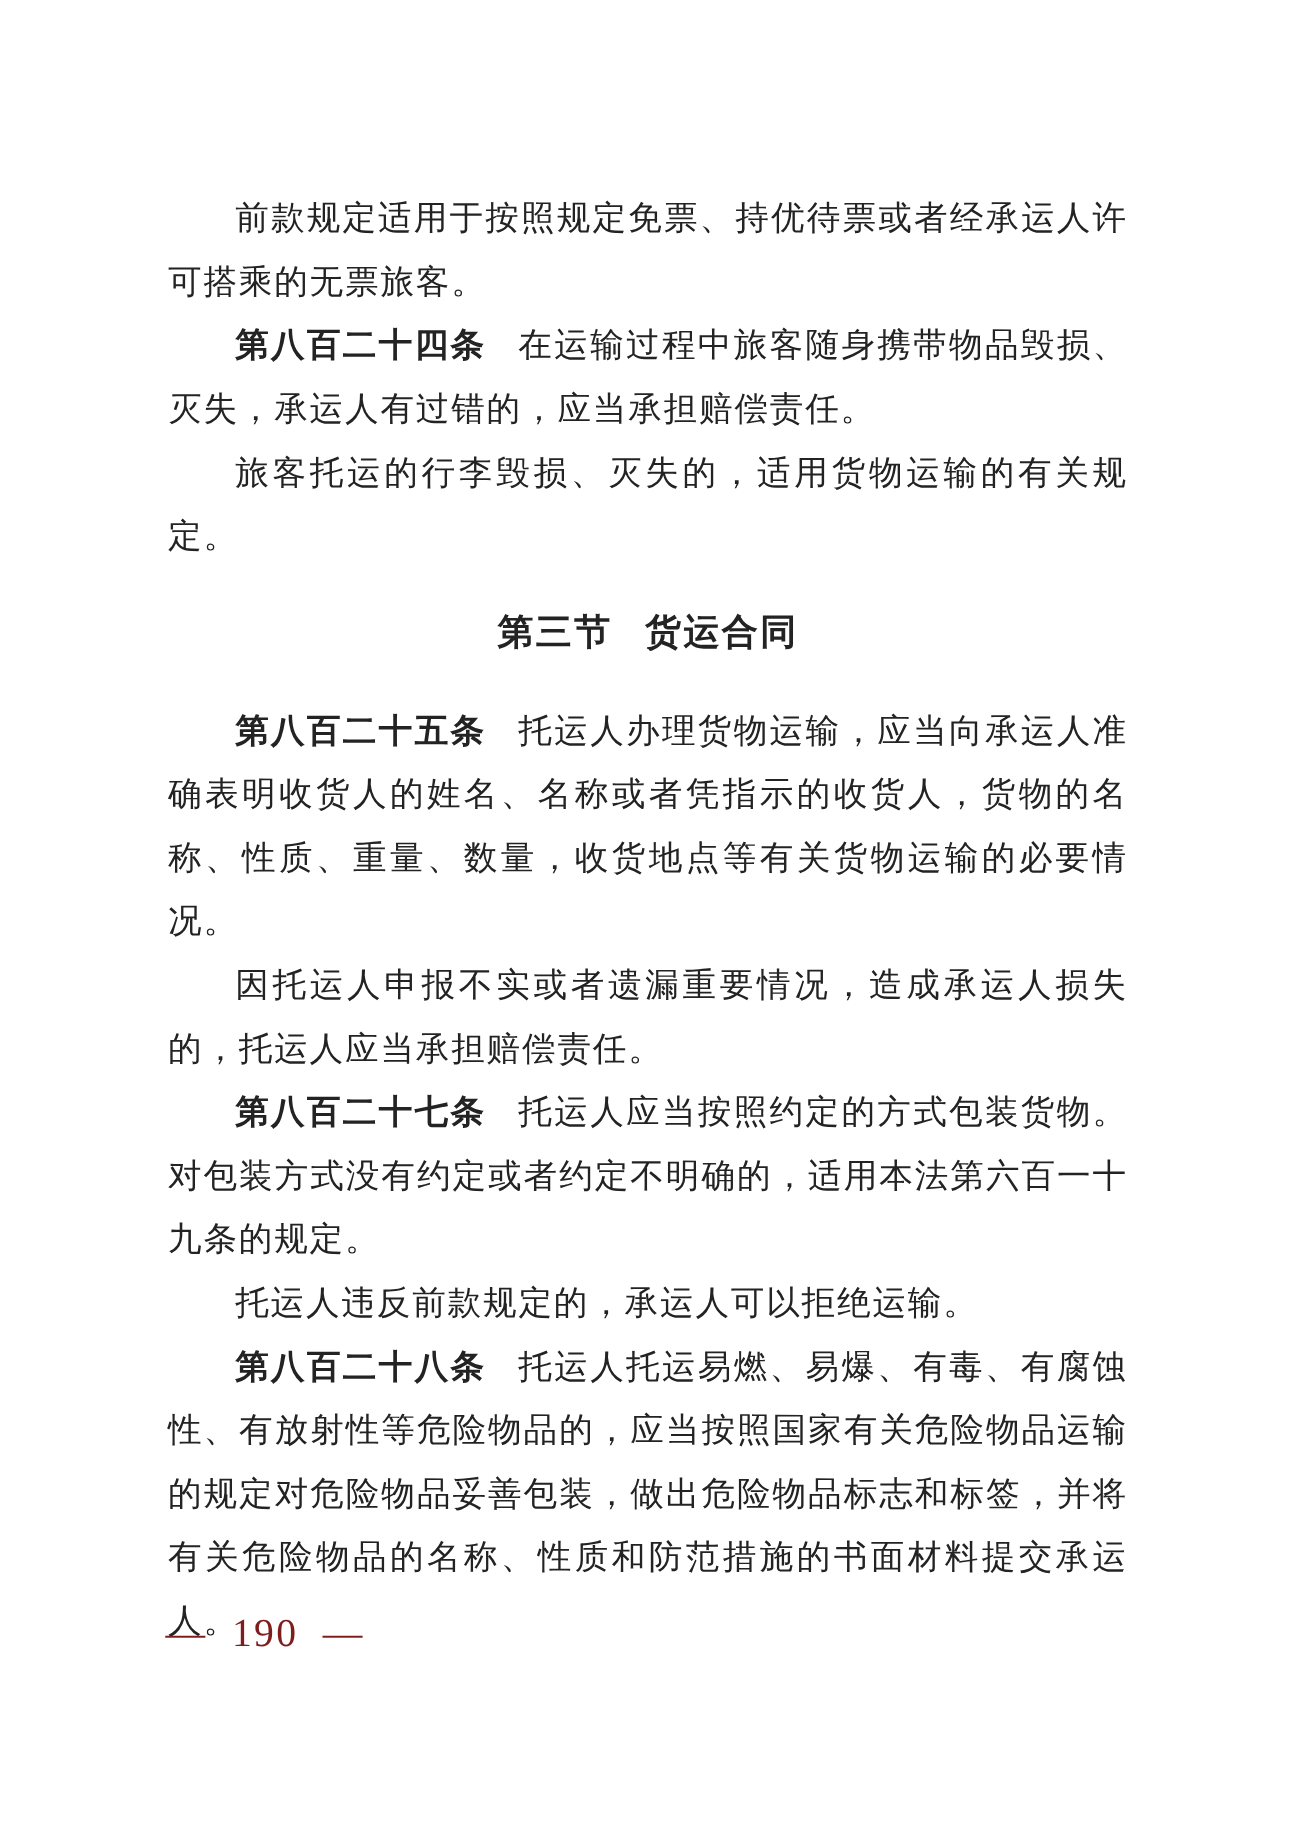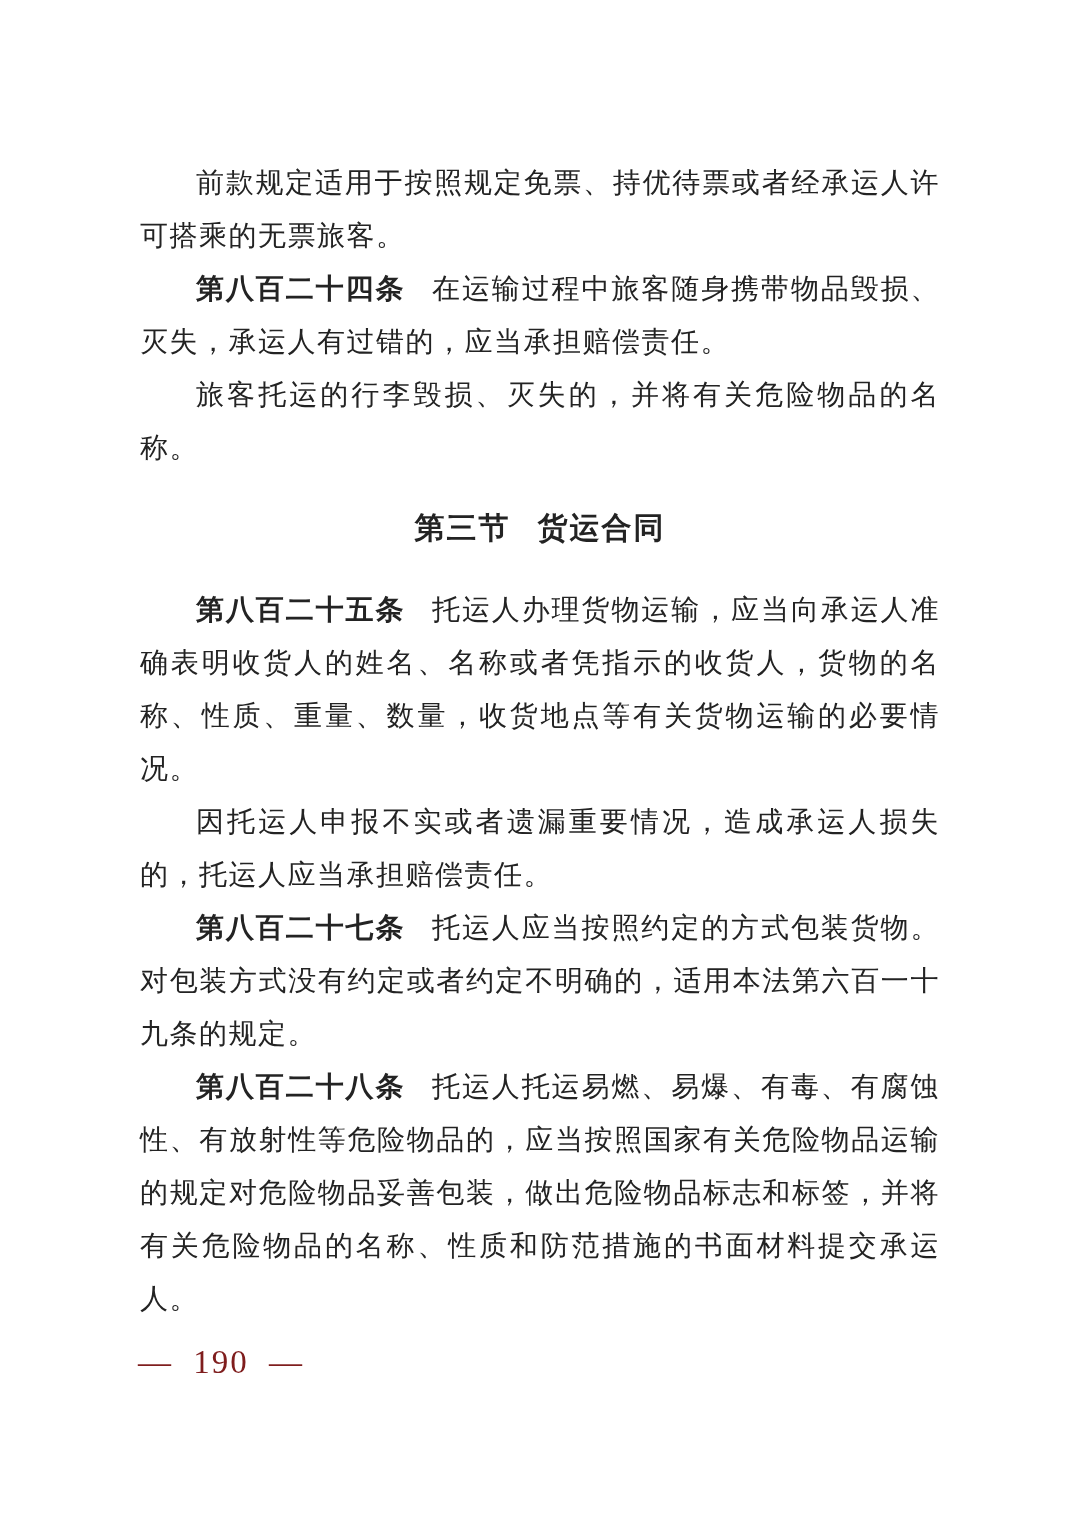--- a/index.html
+++ b/index.html
@@ -64,30 +64,31 @@
 </head>
 <body>
 
 <div class="page">
   <main class="content">
 
     <p class="para">前款规定适用于按照规定免票、持优待票或者经承运人许可搭乘的无票旅客。</p>
 
     <p class="para"><span class="artno">第八百二十四条</span><span>在运输过程中旅客随身携带物品毁损、灭失，承运人有过错的，应当承担赔偿责任。</span></p>
 
-    <p class="para">旅客托运的行李毁损、灭失的，并将有关危险物品的名称。</p>
+    <p class="para">旅客托运的行李毁损、灭失的，适用货物运输的有关规定。</p>
 
     <h2 class="section-heading"><span>第三节</span><span class="section-title">货运合同</span></h2>
 
     <p class="para"><span class="artno">第八百二十五条</span><span>托运人办理货物运输，应当向承运人准确表明收货人的姓名、名称或者凭指示的收货人，货物的名称、性质、重量、数量，收货地点等有关货物运输的必要情况。</span></p>
 
     <p class="para">因托运人申报不实或者遗漏重要情况，造成承运人损失的，托运人应当承担赔偿责任。</p>
 
 
     <p class="para"><span class="artno">第八百二十七条</span><span>托运人应当按照约定的方式包装货物。对包装方式没有约定或者约定不明确的，适用本法第六百一十九条的规定。</span></p>
 
+    <p class="para">托运人违反前款规定的，承运人可以拒绝运输。</p>
 
     <p class="para"><span class="artno">第八百二十八条</span><span>托运人托运易燃、易爆、有毒、有腐蚀性、有放射性等危险物品的，应当按照国家有关危险物品运输的规定对危险物品妥善包装，做出危险物品标志和标签，并将有关危险物品的名称、性质和防范措施的书面材料提交承运人。</span></p>
 
   </main>
 
   <div class="footer"><span>— 190 —</span></div>
 </div>
 
 </body></html>

